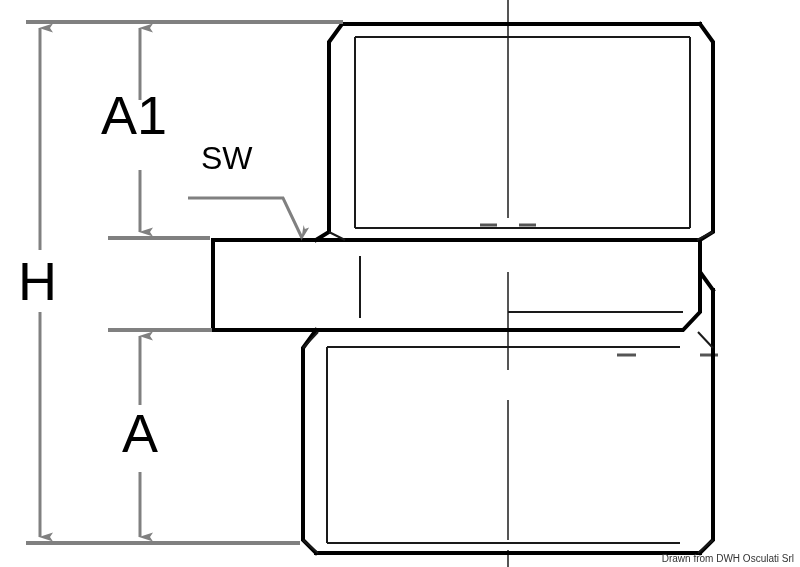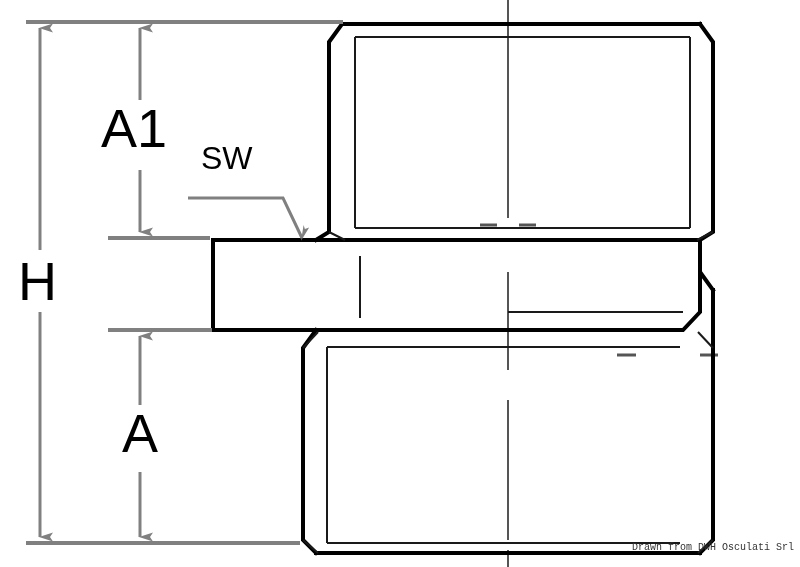--- a/index.html
+++ b/index.html
@@ -34,38 +34,38 @@
     white-space: nowrap;
     user-select: none;
   }
   #label-H {
     left: 18px;
     top: 254px;
     font-size: 54px;
   }
   #label-A1 {
     left: 101px;
-    top: 101px;
+    top: 88px;
     font-size: 54px;
   }
   #label-A {
     left: 122px;
     top: 406px;
     font-size: 54px;
   }
   #label-SW {
     left: 201px;
     top: 142px;
     font-size: 32px;
   }
   #watermark {
     position: absolute;
     right: 6px;
-    bottom: 14px;
-    font-family: Liberation Mono, monospace;
+    bottom: 3px;
+    font-family: Liberation Sans, sans-serif;
     font-size: 10px;
     color: #333333;
     white-space: nowrap;
     user-select: none;
   }
 </style>
 </head>
 <body>
 
 <div id="stage">

